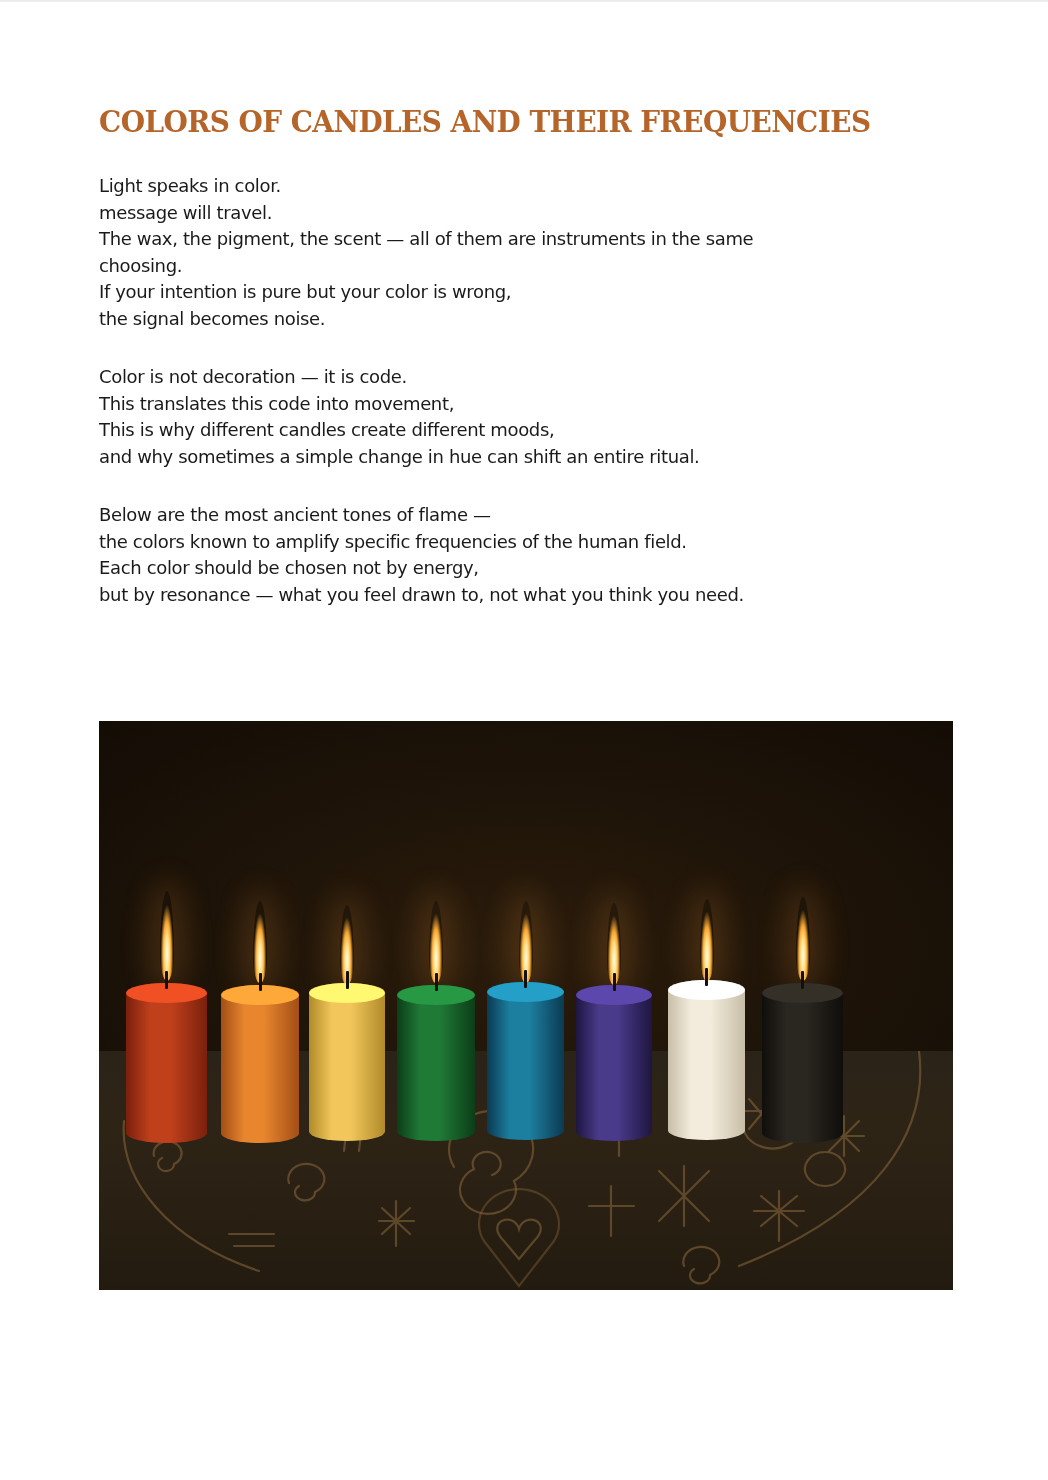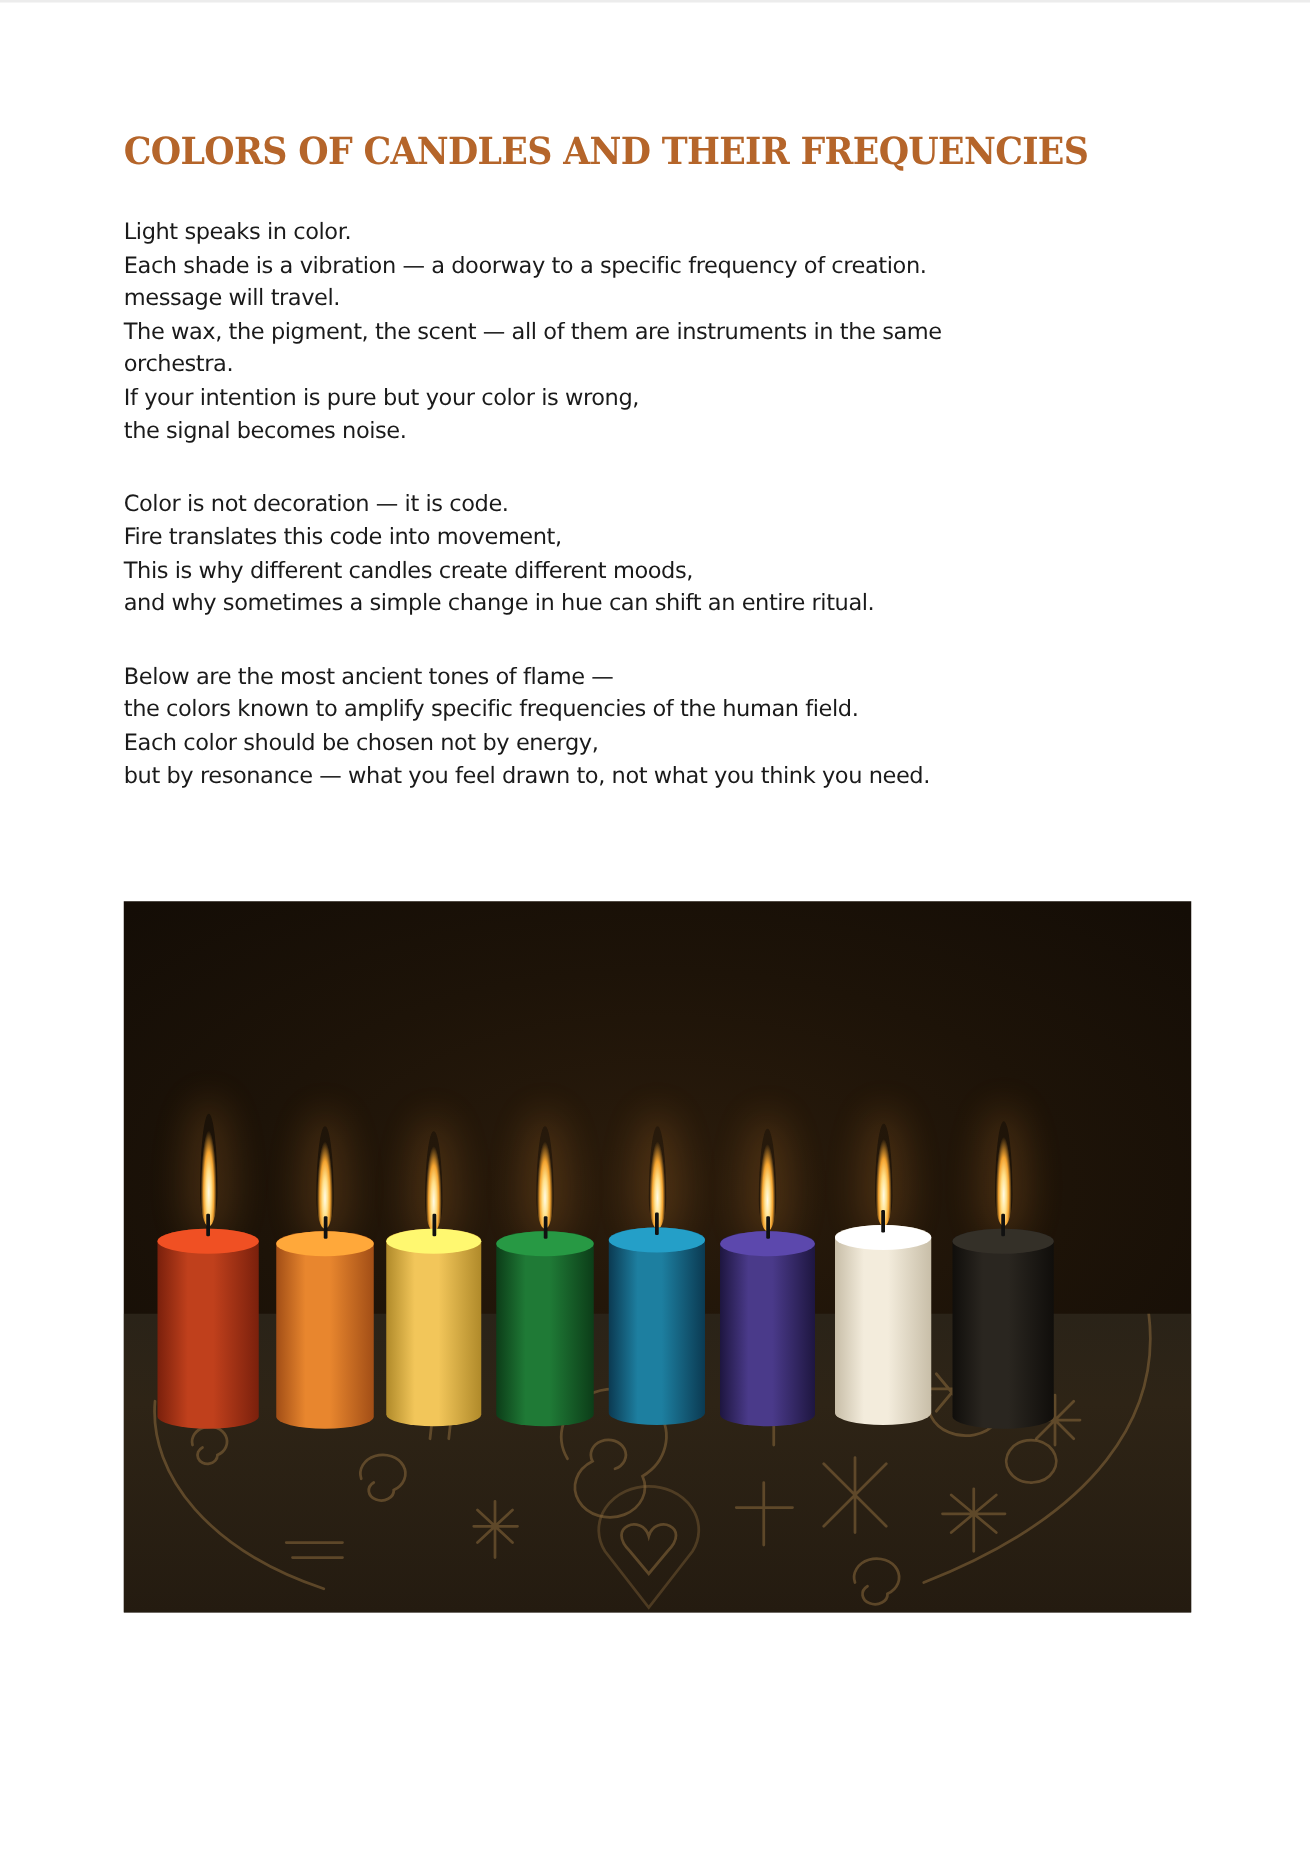--- a/index.html
+++ b/index.html
@@ -47,30 +47,29 @@
 </head>
 <body>
 
 <div class="top-bar"></div>
 
 <h1 class="page-title">COLORS OF CANDLES AND THEIR FREQUENCIES</h1>
 
 <div class="body-text">
   <p class="para">
     <span class="line">Light speaks in color.</span>
-    <span class="line">Each shade is a vibration — a doorway to a specific frequency of creation.</span>
     <span class="line">message will travel.</span>
     <span class="line">The wax, the pigment, the scent — all of them are instruments in the same</span>
-    <span class="line">orchestra.</span>
+    <span class="line">choosing.</span>
     <span class="line">If your intention is pure but your color is wrong,</span>
     <span class="line">the signal becomes noise.</span>
   </p>
   <p class="para">
     <span class="line">Color is not decoration — it is code.</span>
-    <span class="line">Fire translates this code into movement,</span>
+    <span class="line">This translates this code into movement,</span>
     <span class="line">This is why different candles create different moods,</span>
     <span class="line">and why sometimes a simple change in hue can shift an entire ritual.</span>
   </p>
   <p class="para">
     <span class="line">Below are the most ancient tones of flame —</span>
     <span class="line">the colors known to amplify specific frequencies of the human field.</span>
     <span class="line">Each color should be chosen not by energy,</span>
     <span class="line">but by resonance — what you feel drawn to, not what you think you need.</span>
   </p>
 </div>

